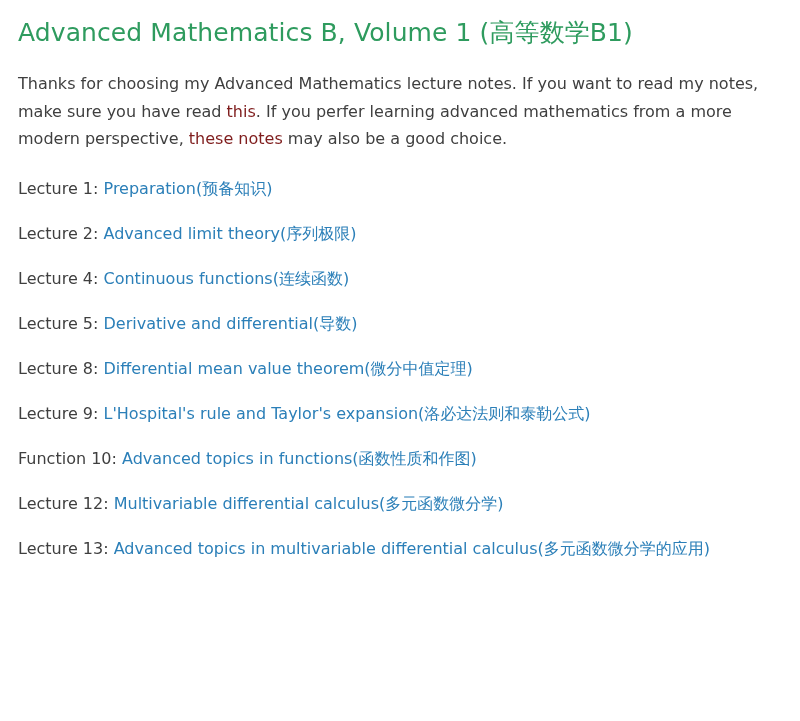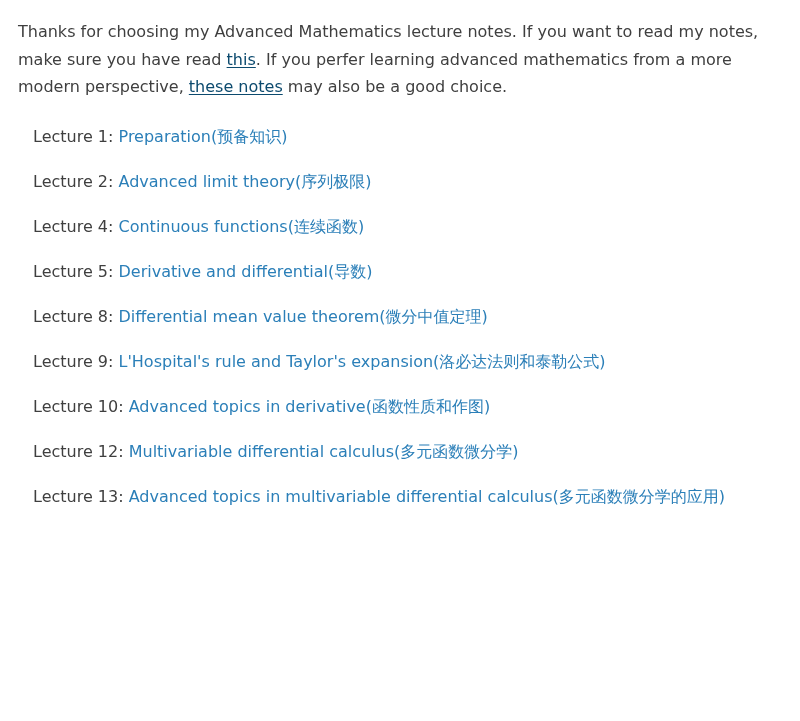--- a/index.html
+++ b/index.html
@@ -27,61 +27,61 @@
     line-height: 1.2;
   }
   p.intro {
     font-size: 16px;
     line-height: 1.72;
     margin: 0 0 26px 0;
     color: #3f3f3f;
     max-width: 775px;
   }
   a.link {
-    color: #0c4a6e;
-    text-decoration: underline;
+    color: #7f1d1d;
     text-underline-offset: 2px;
     cursor: pointer;
   }
   ul.lectures {
     list-style: none;
     margin: 0;
     padding: 0;
   }
   ul.lectures li {
     font-size: 16px;
     line-height: 1.25;
-    margin: 0 0 25px 15px;
+    margin: 0 0 25px 0;
     color: #3f3f3f;
     white-space: nowrap;
   }
   ul.lectures li .lec-label {
     color: #3f3f3f;
   }
   ul.lectures li a {
     color: #2b7fb8;
     text-decoration: none;
     cursor: pointer;
   }
 </style>
 </head>
 <body>
 
 <div class="page">
 
+  <h1 class="title">Advanced Mathematics B, Volume 1 (高等数学B1)</h1>
 
   <p class="intro">
     <span>Thanks for choosing my Advanced Mathematics lecture notes. If you want to read my notes, make sure you have read </span><a class="link">this</a><span>. If you perfer learning advanced mathematics from a more modern perspective, </span><a class="link">these notes</a><span> may also be a good choice.</span>
   </p>
 
   <ul class="lectures">
     <li><span class="lec-label">Lecture 1:</span> <a>Preparation(预备知识)</a></li>
     <li><span class="lec-label">Lecture 2:</span> <a>Advanced limit theory(序列极限)</a></li>
     <li><span class="lec-label">Lecture 4:</span> <a>Continuous functions(连续函数)</a></li>
     <li><span class="lec-label">Lecture 5:</span> <a>Derivative and differential(导数)</a></li>
     <li><span class="lec-label">Lecture 8:</span> <a>Differential mean value theorem(微分中值定理)</a></li>
     <li><span class="lec-label">Lecture 9:</span> <a>L'Hospital's rule and Taylor's expansion(洛必达法则和泰勒公式)</a></li>
-    <li><span class="lec-label">Lecture 10:</span> <a>Advanced topics in derivative(函数性质和作图)</a></li>
+    <li><span class="lec-label">Function 10:</span> <a>Advanced topics in functions(函数性质和作图)</a></li>
     <li><span class="lec-label">Lecture 12:</span> <a>Multivariable differential calculus(多元函数微分学)</a></li>
     <li><span class="lec-label">Lecture 13:</span> <a>Advanced topics in multivariable differential calculus(多元函数微分学的应用)</a></li>
   </ul>
 
 </div>
 
 </body></html>

